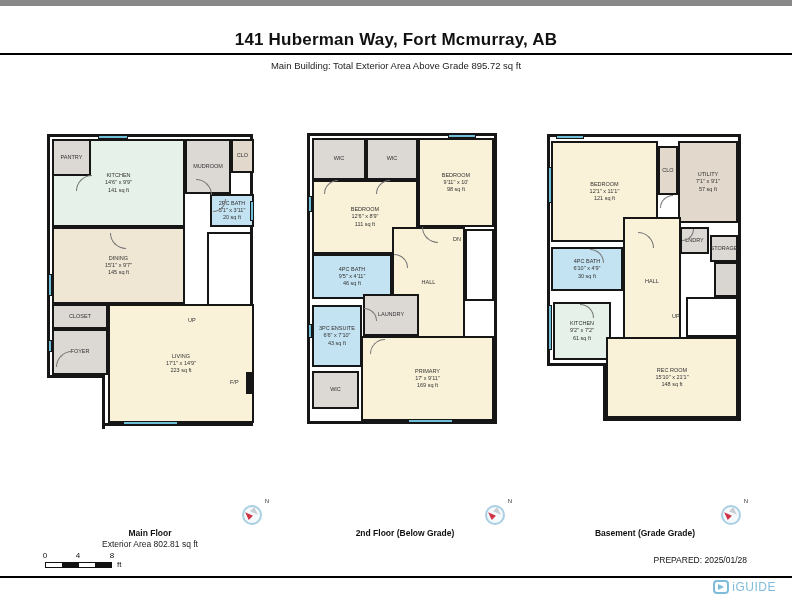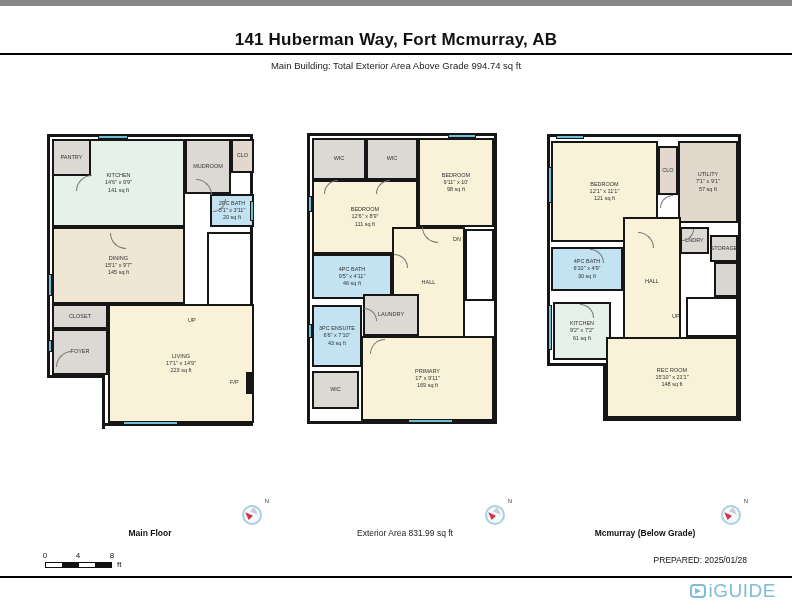--- a/index.html
+++ b/index.html
@@ -44,33 +44,33 @@
   .sbar{position:absolute;left:5px;top:11px;width:67px;height:6px;border:1px solid #111;box-sizing:border-box;
         display:flex;}
   .sbar span{display:block;width:25%;height:100%;}
   .sb-w{background:#fff}.sb-b{background:#111}
   .sb-unit{position:absolute;left:77px;top:9px;}
   
   .prepared{position:absolute;right:45px;top:549px;font-size:8.5px;color:#111;}
   .rule-bottom{position:absolute;left:0;right:0;top:570px;height:2px;background:#000;}
   .disclaimer{position:absolute;left:30px;top:578px;font-size:7.6px;color:#222;white-space:nowrap;}
   .logo{position:absolute;right:16px;top:574px;display:flex;align-items:center;gap:3px;color:#7fbcd9;}
-  .logo-text{font-size:19px;letter-spacing:.5px;}
+  .logo-text{font-size:12px;letter-spacing:.5px;}
   .logo-glyph{position:relative;width:16px;height:14px;border:2px solid #7fbcd9;border-radius:4px;box-sizing:border-box;}
   .logo-glyph i{position:absolute;left:3px;top:2px;width:0;height:0;border-top:3px solid transparent;
         border-bottom:3px solid transparent;border-left:6px solid #7fbcd9;}
 </style>
 </head>
 <body>
 
 <div class="canvas">
 
   <div class="title">141 Huberman Way, Fort Mcmurray, AB</div>
   <div class="rule-top"></div>
-  <div class="subtitle">Main Building: Total Exterior Area Above Grade 994.74 sq ft</div>
+  <div class="subtitle">Main Building: Total Exterior Area Above Grade 895.72 sq ft</div>
 
   <section class="plan plan0">
       <div class="room" style="left: 2px; top: 2px; width: 133px; height: 88px; background: rgb(230, 241, 234);">
         <div class="rlabel">
           <div>KITCHEN</div>
           <div>14'6" x 9'9"</div>
           <div>141 sq ft</div>
         </div>
       </div>
       <div class="room" style="left: 2px; top: 2px; width: 39px; height: 37px; background: rgb(220, 216, 212);">
@@ -293,26 +293,27 @@
   </div>
   <div class="compass cp2">
     <span class="ring"></span>
     <span class="needle-red"></span>
     <span class="needle-gray"></span>
     <span class="n-label">N</span>
   </div>
 
   <div class="caption cap0">
     <div class="cap-line1">Main Floor</div>
+    <div class="cap-line2">Exterior Area 802.81 sq ft</div>
   </div>
   <div class="caption cap1">
-    <div class="cap-line2">Exterior Area 831.99 sq ft</div>
+    <div class="cap-line1">2nd Floor (Below Grade)</div>
   </div>
   <div class="caption cap2">
-    <div class="cap-line1">Mcmurray (Below Grade)</div>
+    <div class="cap-line1">Basement (Grade Grade)</div>
   </div>
 
   <div class="scalebar">
     <span class="tick t0">0</span>
     <span class="tick t1">4</span>
     <span class="tick t2">8</span>
     <span class="sbar">
       <span class="sb-w"></span>
         <span class="sb-b"></span>
         <span class="sb-w"></span>

